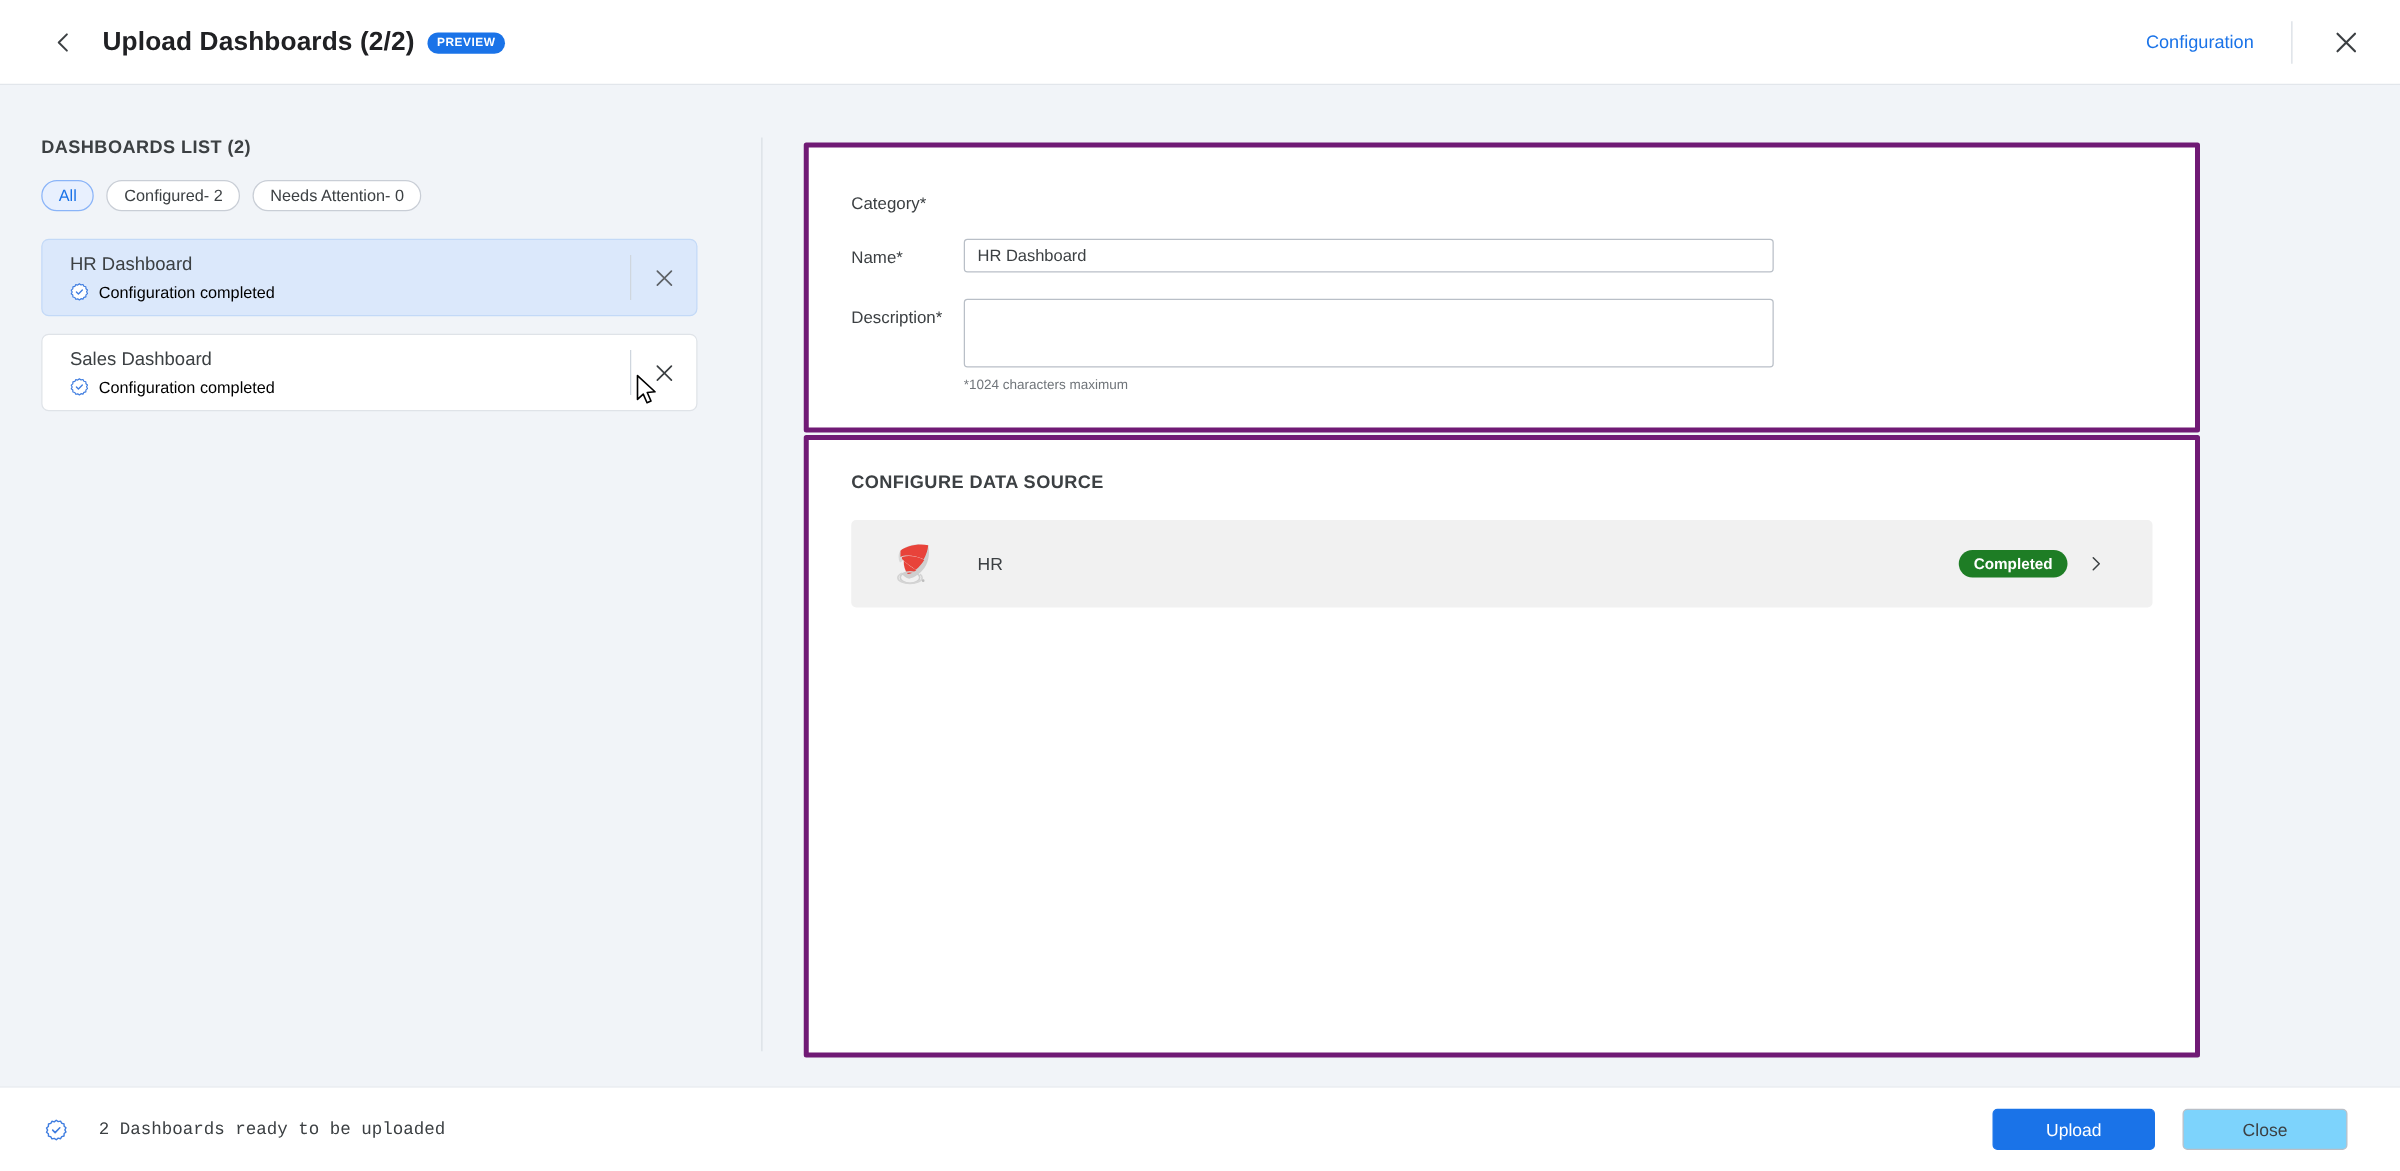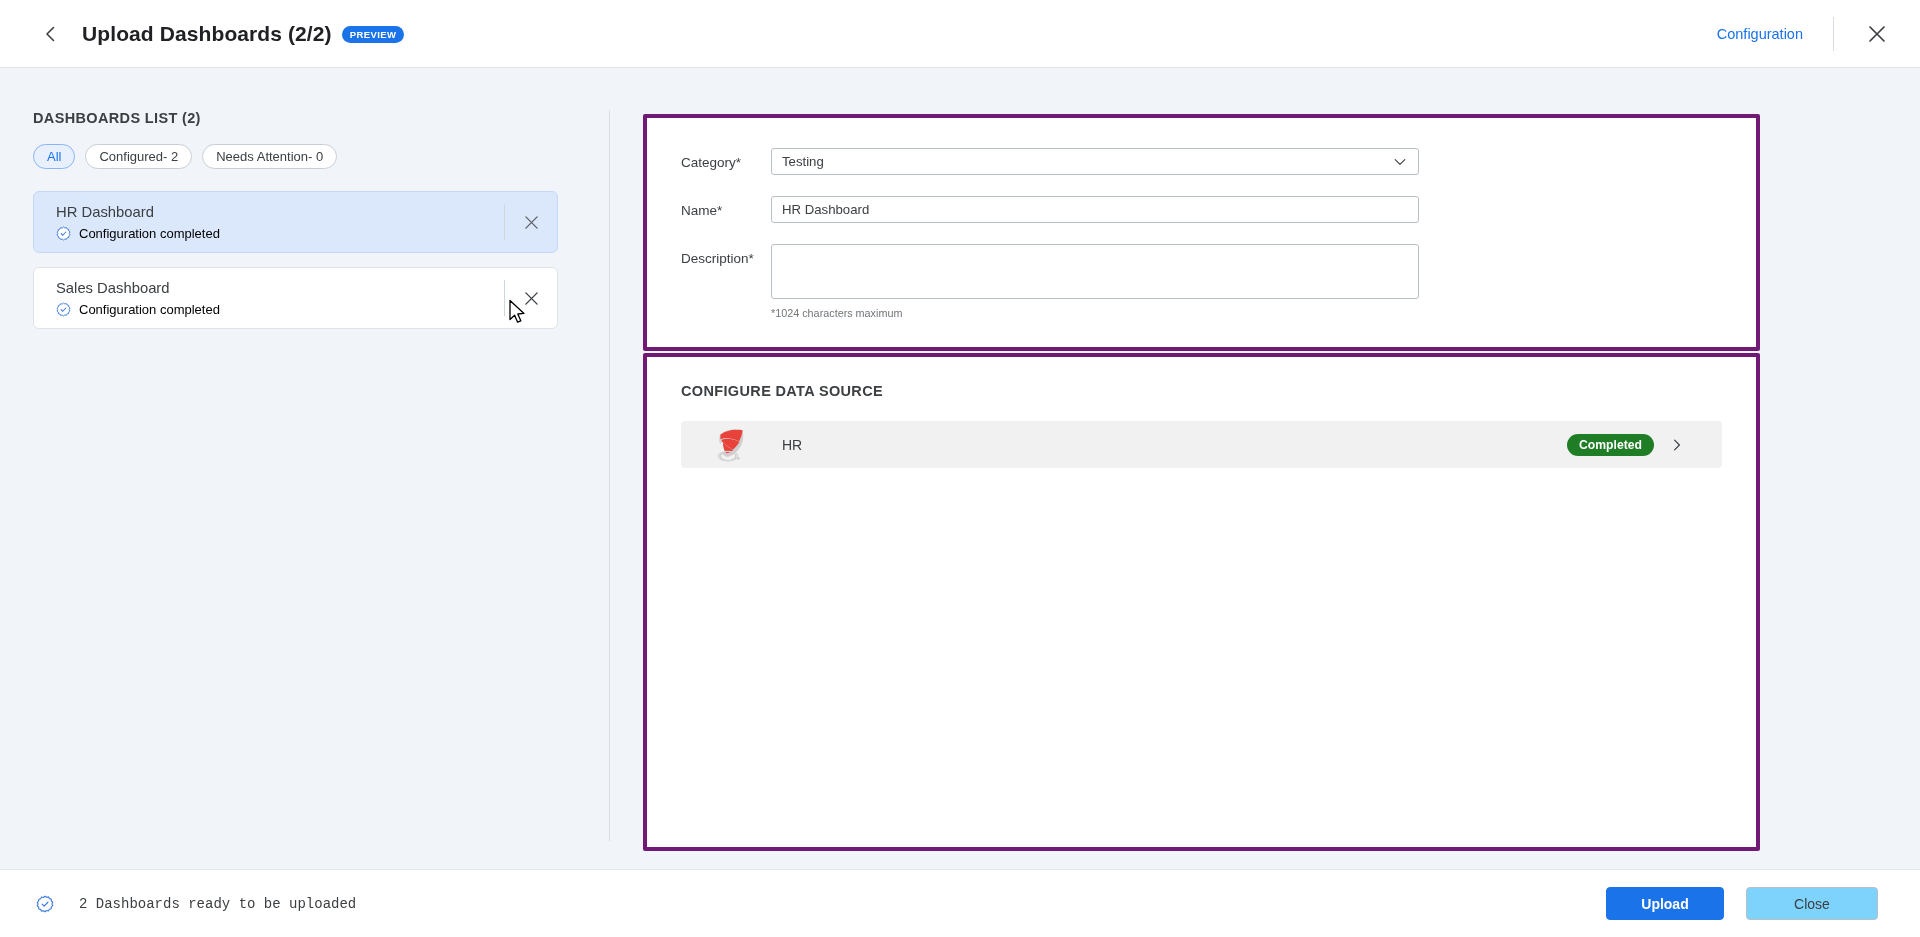--- a/index.html
+++ b/index.html
@@ -165,21 +165,21 @@
     margin-top: 2px;
     padding: 26px 34px 34px 34px;
     min-height: 498px;
   }
   .ds-title {
     font-size: 14.5px; font-weight: 700; color: #3c4043;
     letter-spacing: .35px;
   }
   .ds-row {
     margin-top: 22px;
-    height: 47px;
+    height: 70px;
     background: #f1f1f1; border-radius: 4px;
     display: flex; align-items: center;
     padding: 0 22px 0 26px;
     cursor: pointer;
   }
   .ds-icon { width: 48px; display: flex; align-items: center; justify-content: center; }
   .ds-name { font-size: 14px; color: #3c4043; margin-left: 27px; }
   .ds-spacer { flex: 1; }
   .badge-completed {
     background: #1e7d25; color: #ffffff;
@@ -202,21 +202,21 @@
   }
   .footer-status { display: flex; align-items: center; gap: 25px; font-family: Liberation Mono, monospace; }
   .footer-status-text { font-size: 14px; color: #3c4043; }
   .footer-spacer { flex: 1; }
   .btn {
     height: 33px; border-radius: 4px;
     display: flex; align-items: center; justify-content: center;
     font-size: 14px; cursor: pointer; white-space: nowrap;
   }
   .btn-primary {
-    background: #1a73e8; color: #fff; width: 118px; font-weight: 700;
+    background: #1a73e8; color: #fff; width: 130px; font-weight: 400;
     border: 1px solid #1a73e8;
   }
   .btn-secondary {
     background: #7dd3fc; color: #3c4043; width: 132px;
     border: 1px solid #b9bfc7; margin-left: 22px;
   }
 </style>
 </head>
 <body>
 
@@ -306,28 +306,20 @@
         </svg>
       </div>
     </div>
 
     <div class="right-pane">
 
       <div class="panel panel-form">
 
         <div class="form-row">
           <div class="form-label">Category*</div>
-          <div class="field-wrap">
-            <div class="select-box">
-              <span>Testing</span>
-              <svg width="16" height="16" viewBox="0 0 20 20">
-                <path d="M4 7l6 6 6-6" stroke="#3c4043" stroke-width="1.4" fill="none" stroke-linecap="round" stroke-linejoin="round"></path>
-              </svg>
-            </div>
-          </div>
         </div>
 
         <div class="row-gap"></div>
 
         <div class="form-row">
           <div class="form-label">Name*</div>
           <div class="field-wrap">
             <div class="text-box">
               <span>HR Dashboard</span>
             </div>

